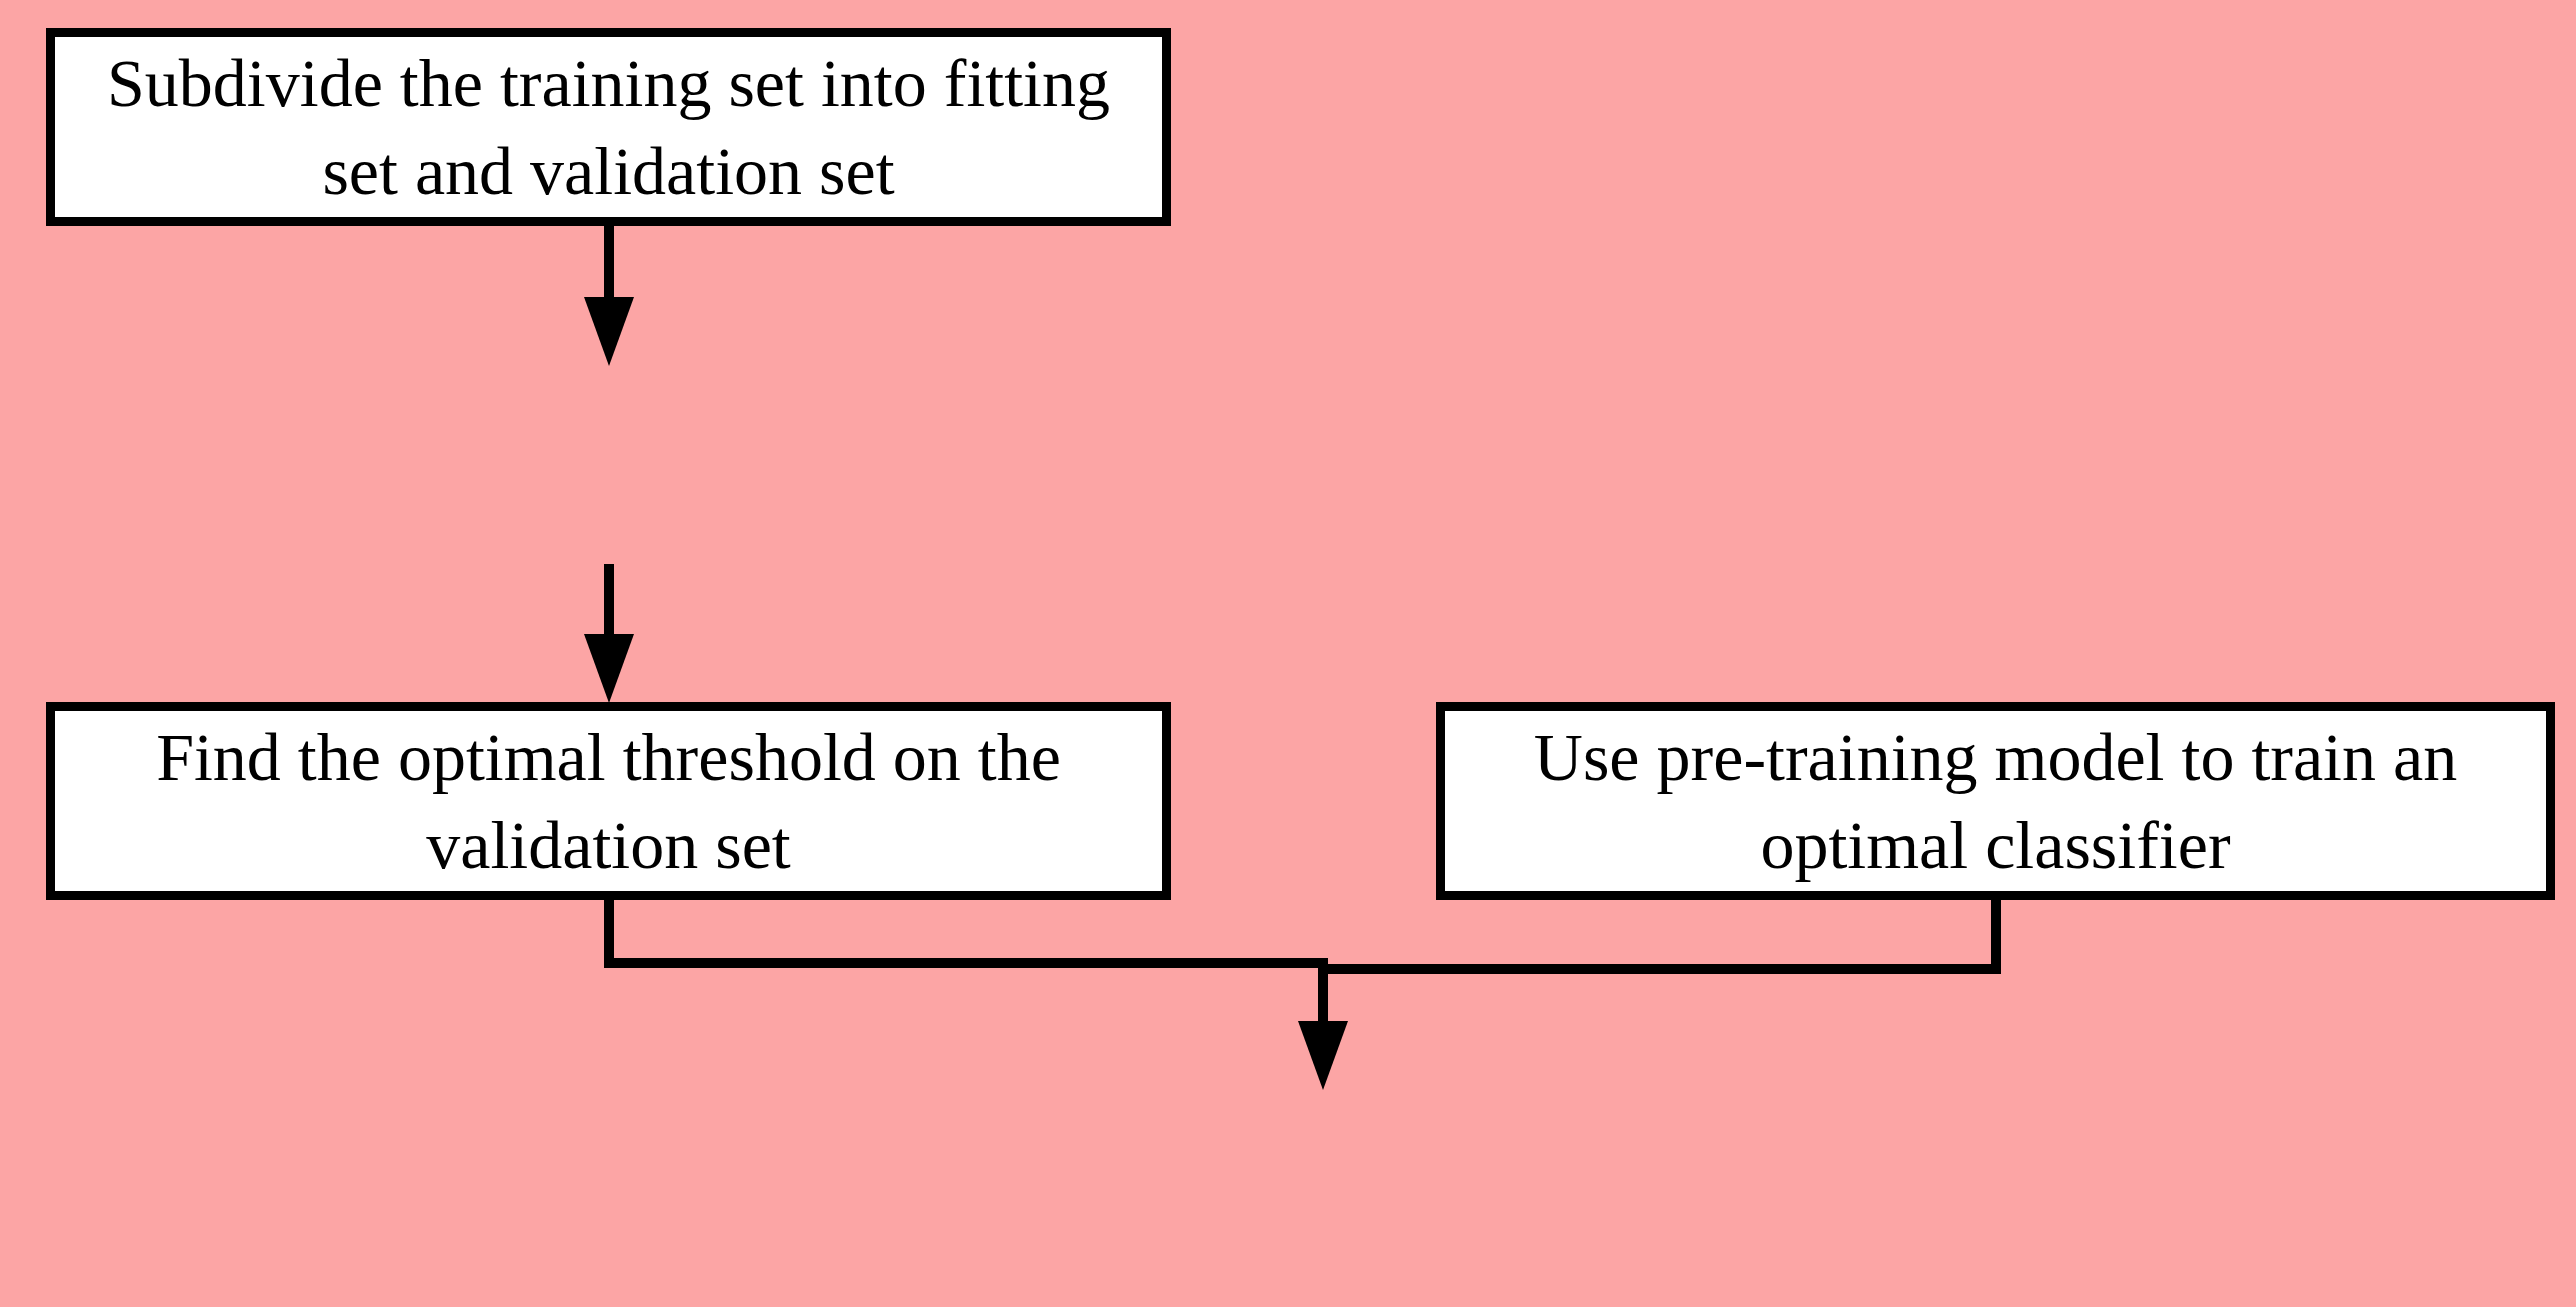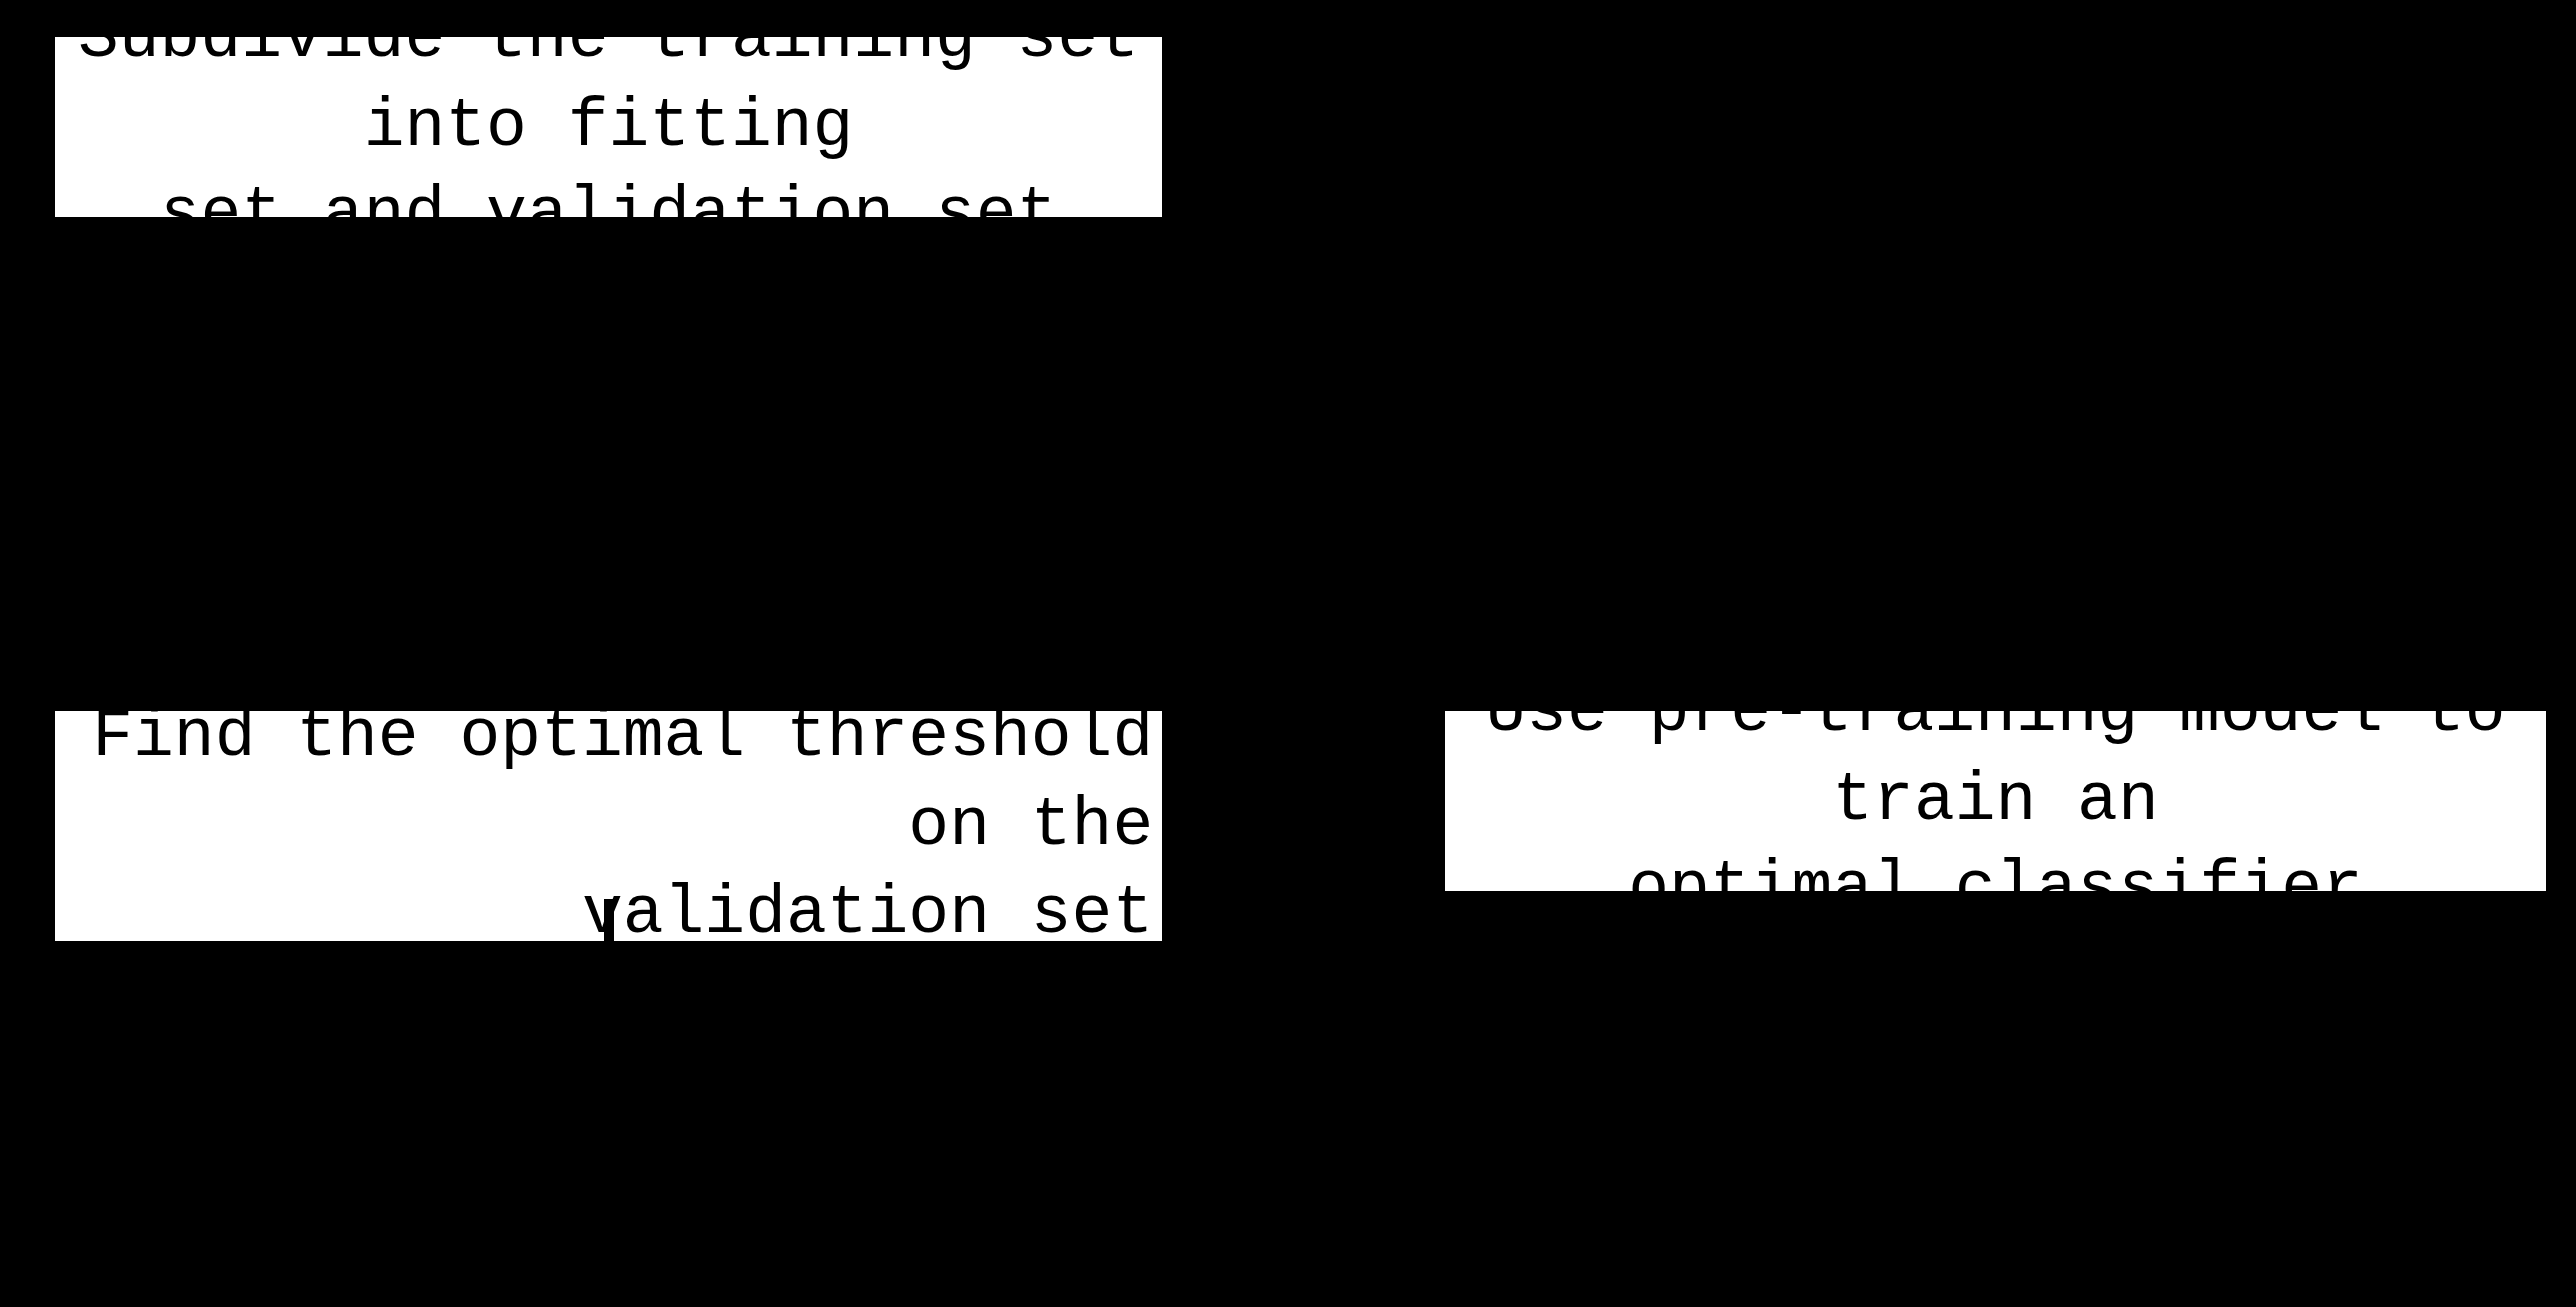--- a/index.html
+++ b/index.html
@@ -1,20 +1,20 @@
 <!DOCTYPE html>
 <html style="font-size:14px"><head>
 <meta charset="utf-8">
 <style>
   html,body{margin:0;padding:0;background:#ffffff;}
   #canvas{
     position:relative;
     width:2576px;height:1308px;
-    background:#000000;
-    font-family:Liberation Mono, monospace;
+    background:#fca5a5;
+    font-family:Liberation Serif, serif;
     color:#000000;
     overflow:hidden;
   }
   .flow-box{
     position:absolute;
     box-sizing:border-box;
     border:9.7px solid #000000;
     background:#ffffff;
     display:flex;align-items:center;justify-content:center;
     text-align:center;
@@ -26,21 +26,21 @@
   .line{position:absolute;background:#000000;}
   .arrowhead{
     position:absolute;width:0;height:0;
     border-left:25px solid transparent;
     border-right:25px solid transparent;
     border-top:69px solid #000000;
   }
   
   #box-subdivide      {left:46px;  top:28px;   width:1125px; height:198px;}
   #box-train-initial  {left:46px;  top:366px;  width:1125px; height:198px;}
-  #box-find-threshold {left:46px;  top:702px;  width:1125px; height:248px;text-align:right;}
+  #box-find-threshold {left:46px;  top:702px;  width:1125px; height:198px;}
   #box-pretrain       {left:1436px;top:702px;  width:1119px; height:198px;}
   #box-obtain         {left:751px; top:1088px; width:1140px; height:196px;}
   
   #conn1-shaft{left:604px;top:226px;width:9.7px;height:72px;}
   #conn1-head {left:584px;top:297px;}
   
   #conn2-shaft{left:604px;top:564px;width:9.7px;height:72px;}
   #conn2-head {left:584px;top:634px;}
   
   #elbowL-v{left:604px; top:899px;width:9.7px; height:69px;}

